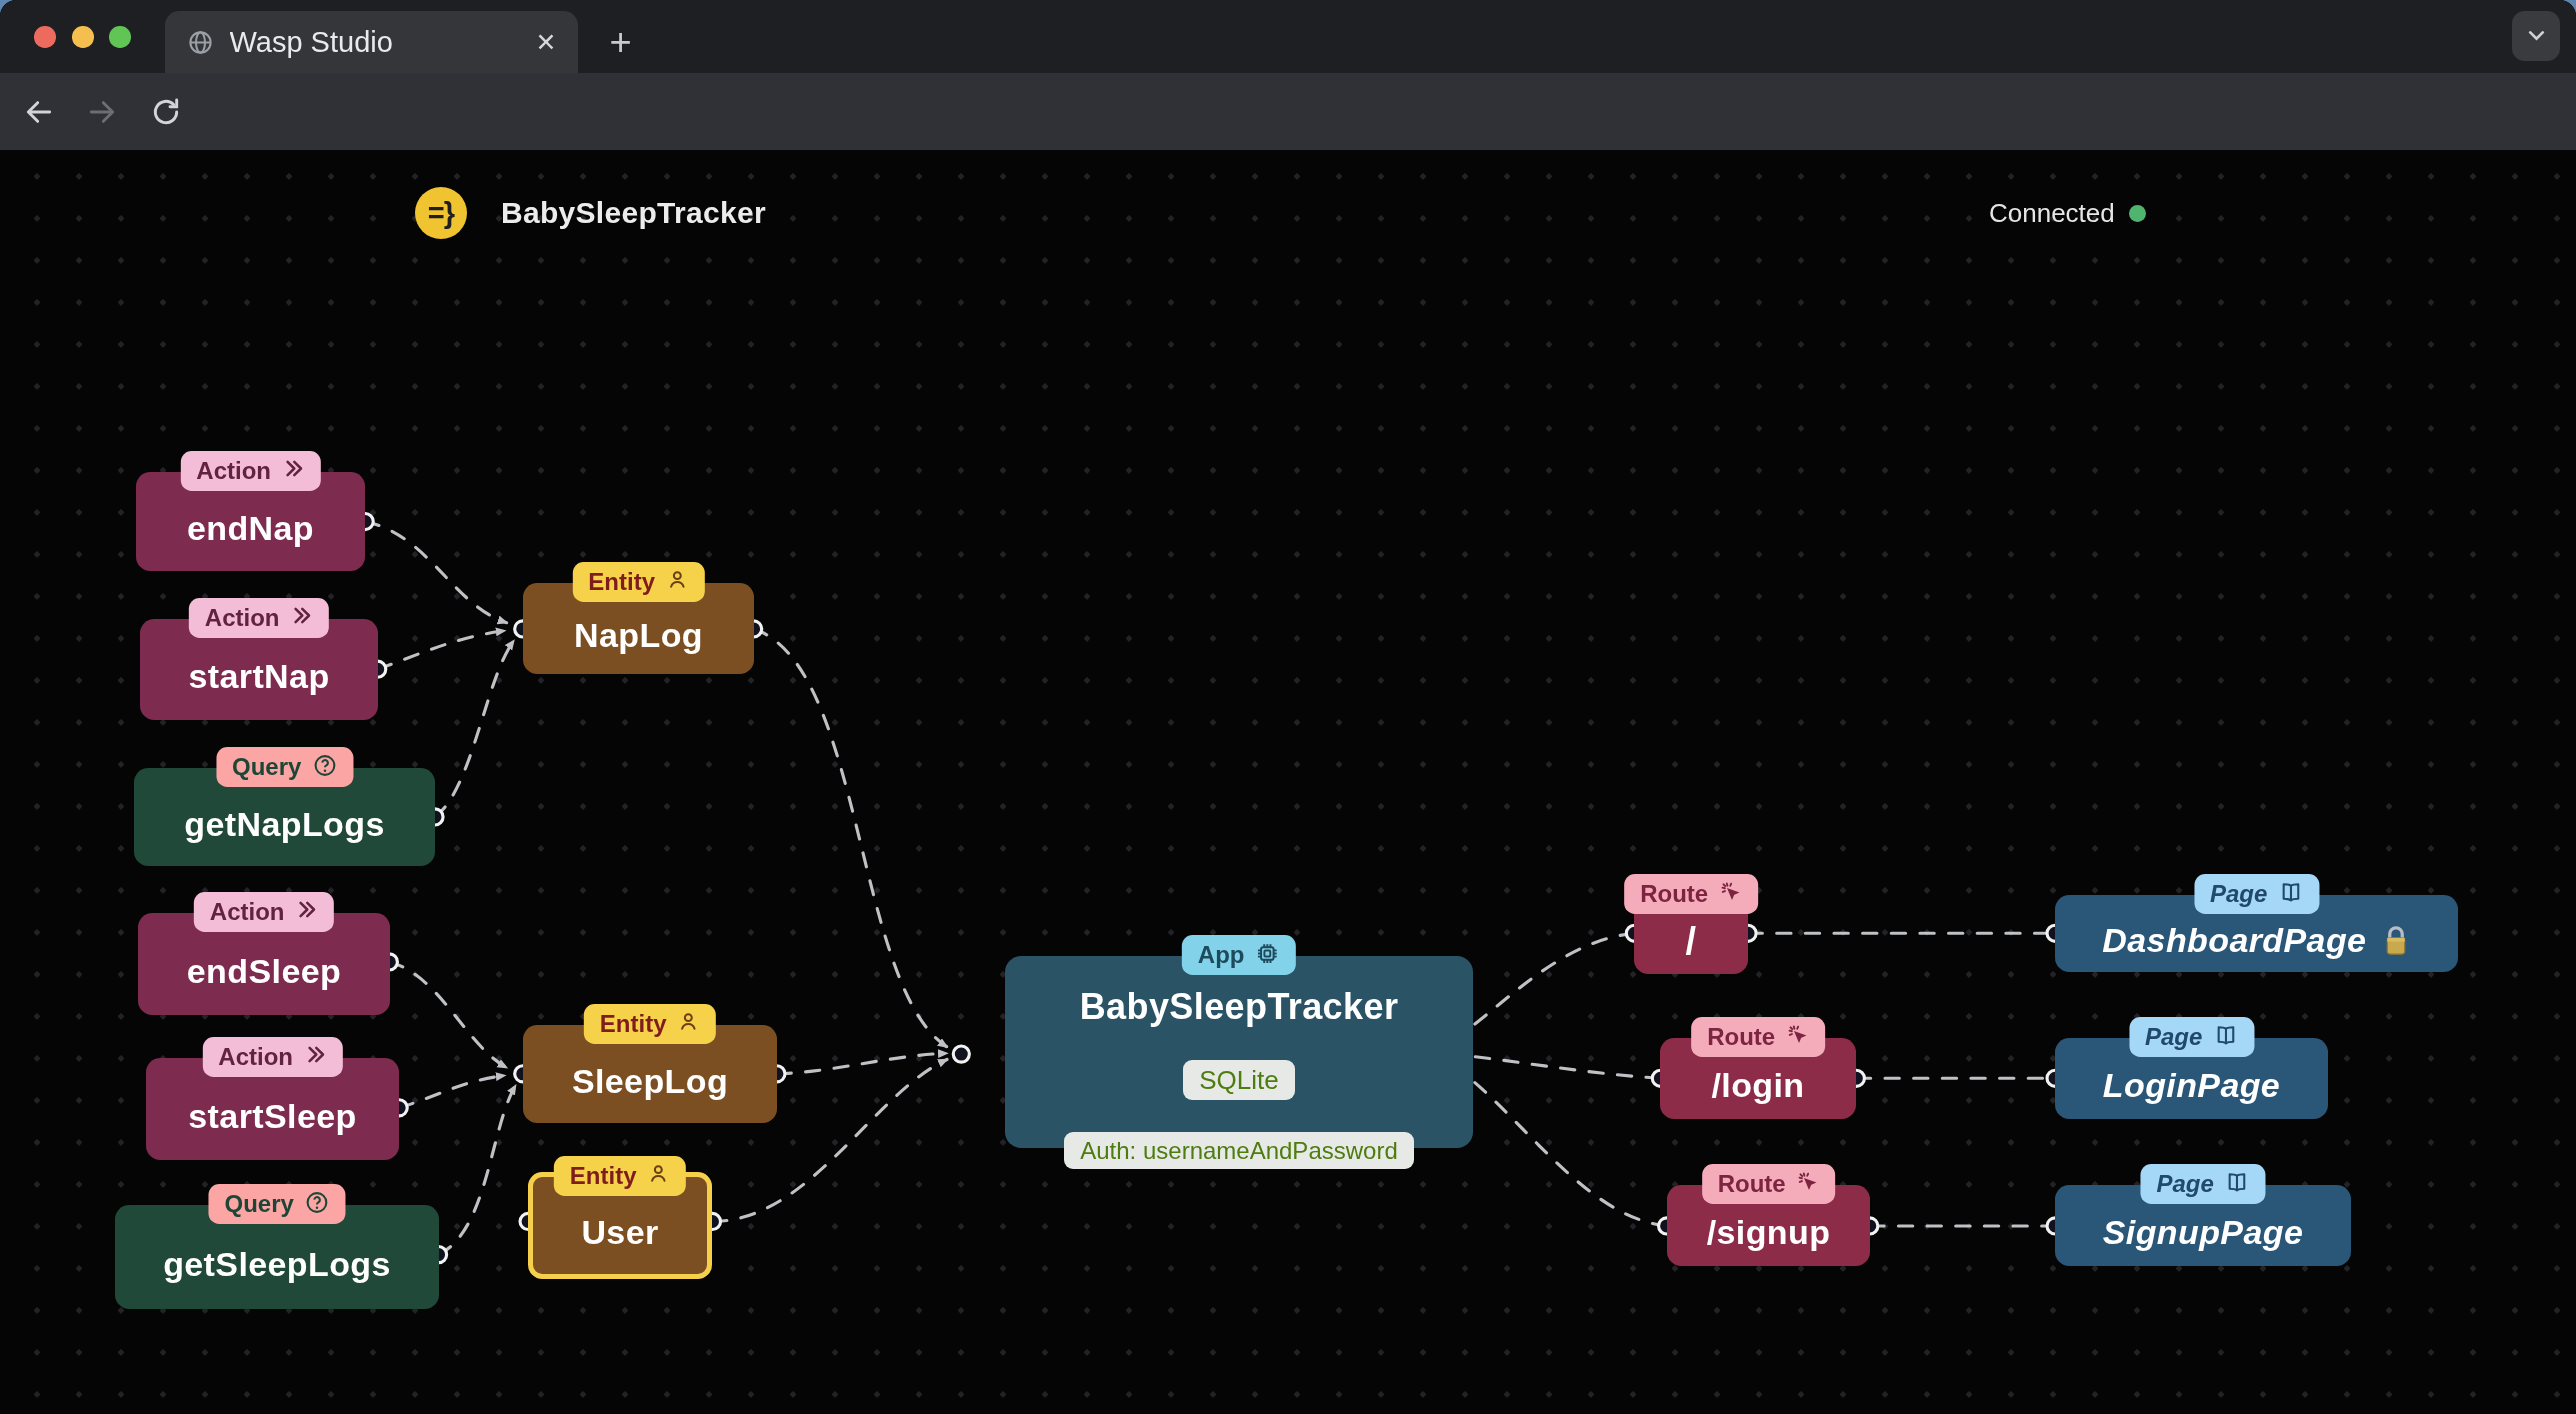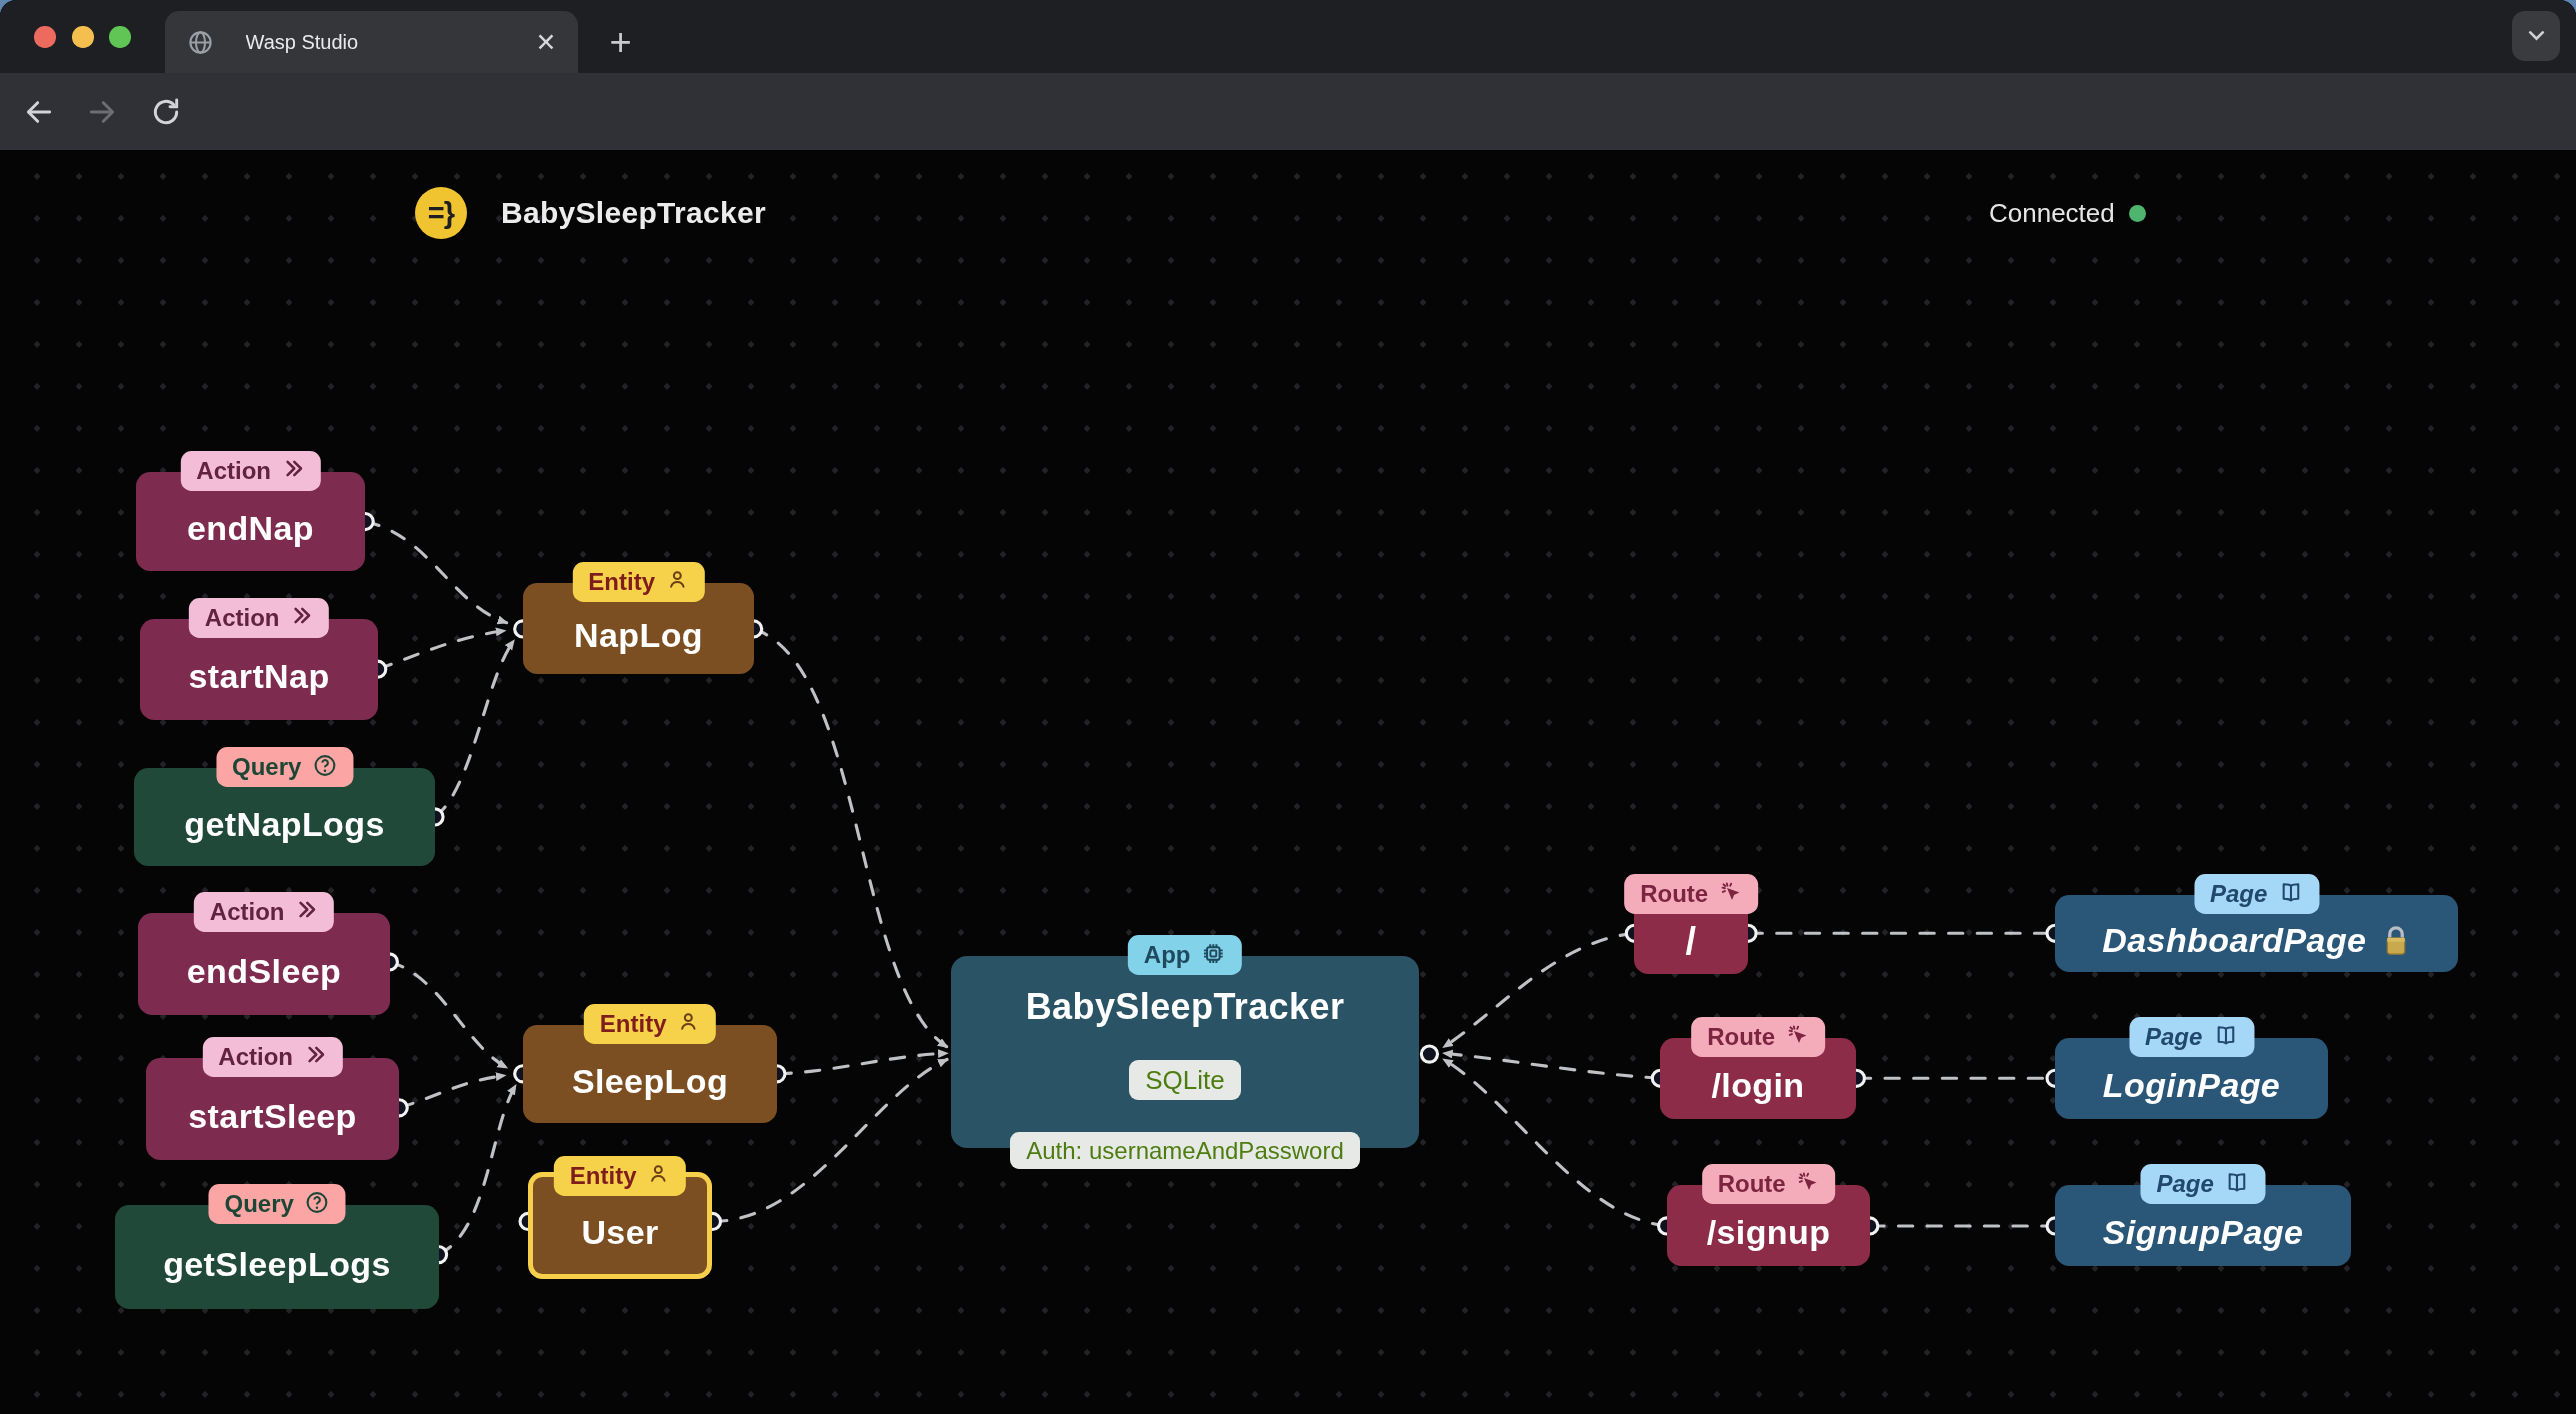--- a/index.html
+++ b/index.html
@@ -3,21 +3,21 @@
 <meta charset="utf-8">
 <style>
   html,body{margin:0;padding:0;background:#5f87b0;font-family:"Liberation Sans",sans-serif;}
   .window{position:relative;width:2576px;height:1414px;background:#050505;border-radius:16px 16px 0 0;overflow:hidden;}
 
   
   .tabstrip{position:absolute;left:0;top:0;width:2576px;height:73px;background:#1e1f23;border-radius:16px 16px 0 0;}
   .traffic{position:absolute;top:26px;width:21.5px;height:21.5px;border-radius:50%;}
   .t-red{left:34px;background:#ed6a5e;} .t-yellow{left:72px;background:#f4bf4f;} .t-green{left:109px;background:#61c555;}
   .tab{position:absolute;left:165px;top:10.7px;width:413px;height:63px;background:#35363a;border-radius:14.3px 14.3px 0 0;display:flex;align-items:center;padding:0 21.5px;box-sizing:border-box;gap:16px;}
-  .tab-title{color:#e8eaed;font-size:20px;flex:1;white-space:nowrap;overflow:hidden;margin-left:16px;}
+  .tab-title{color:#e8eaed;font-size:29px;flex:1;white-space:nowrap;overflow:hidden;}
   .tab-close{color:#d6d8db;font-size:25px;line-height:1;cursor:default;}
   .newtab{position:absolute;left:598px;top:19.7px;width:45px;height:45px;border-radius:10.7px;color:#c8cacd;font-size:38px;display:flex;align-items:center;justify-content:center;}
   .strip-chevron{position:absolute;left:2512px;top:10.7px;width:48px;height:50px;border-radius:12.5px;background:#3a3b3f;display:flex;align-items:center;justify-content:center;}
 
   .toolbar{position:absolute;left:0;top:73px;width:2576px;height:77px;background:#303136;}
   .navbtn{position:absolute;top:16px;width:45px;height:45px;display:flex;align-items:center;justify-content:center;}
   .omnibox{position:absolute;left:220px;top:84px;width:1778px;height:47px;border-radius:23px;background:#232428;display:flex;align-items:center;padding:0 9px 0 12.5px;box-sizing:border-box;gap:14.3px;}
   .url{color:#ececec;font-size:25px;letter-spacing:0.3px;}
   .star{position:absolute;left:2017px;top:86px;width:41px;height:41px;display:flex;align-items:center;justify-content:center;}
   .incog{position:absolute;left:2098px;top:83px;height:50px;width:186px;border-radius:25px;background:#27282d;display:flex;align-items:center;justify-content:center;gap:12.5px;}
@@ -284,21 +284,21 @@
       <div class="badge">
           <span>Entity</span>
           <svg class="biconsvg" width="23" height="23" viewBox="0 0 24 24" fill="none" stroke="#6b4015" stroke-width="2.1" stroke-linecap="round">
             <circle cx="12" cy="8" r="3.6"></circle>
             <path d="M5.5 19.5c1-3.4 3.4-5 6.5-5s5.5 1.6 6.5 5"></path>
           </svg>
         </div>
       <div class="nlabel">User</div>
     </div>
 
-    <div class="node appnode" style="left:951px;top:806px;width:468px;height:192px;gap:32px;">
+    <div class="node appnode" style="left:1005px;top:806px;width:468px;height:192px;gap:32px;">
       <div class="badge">
           <span>App</span>
           <svg class="biconsvg" width="25" height="25" viewBox="0 0 24 24" fill="none" stroke="#1e4a5e" stroke-width="1.9">
             <rect x="6" y="6" width="12" height="12" rx="2"></rect>
             <rect x="9.2" y="9.2" width="5.6" height="5.6" rx="1"></rect>
             <line x1="9" y1="6" x2="9" y2="3"></line>
             <line x1="12" y1="6" x2="12" y2="3"></line>
             <line x1="15" y1="6" x2="15" y2="3"></line>
             <line x1="9" y1="21" x2="9" y2="18"></line>
             <line x1="12" y1="21" x2="12" y2="18"></line>

